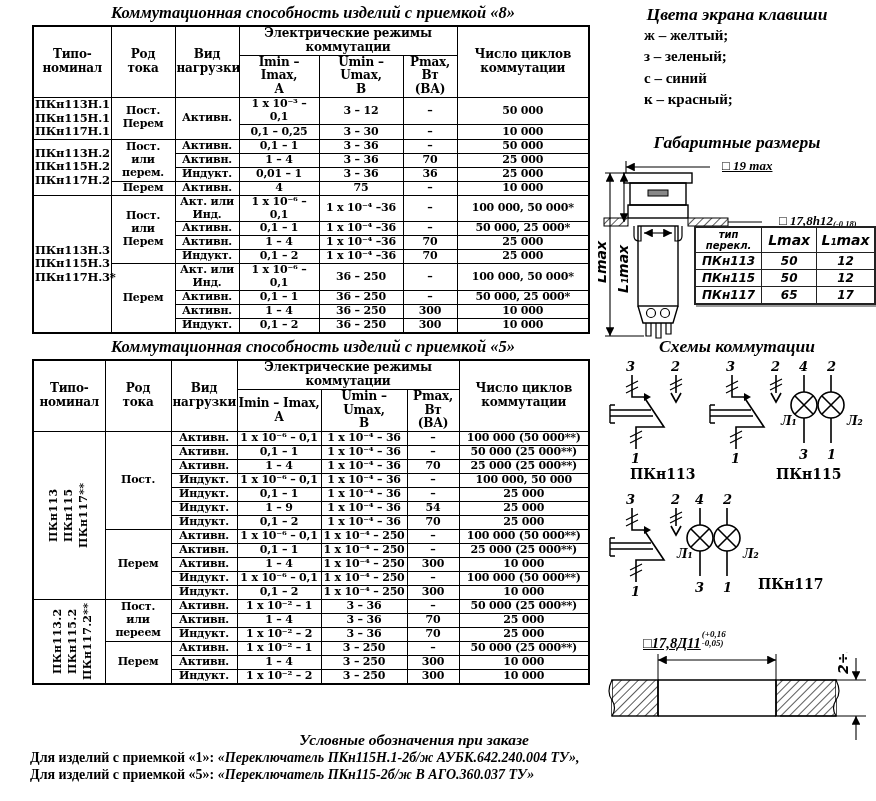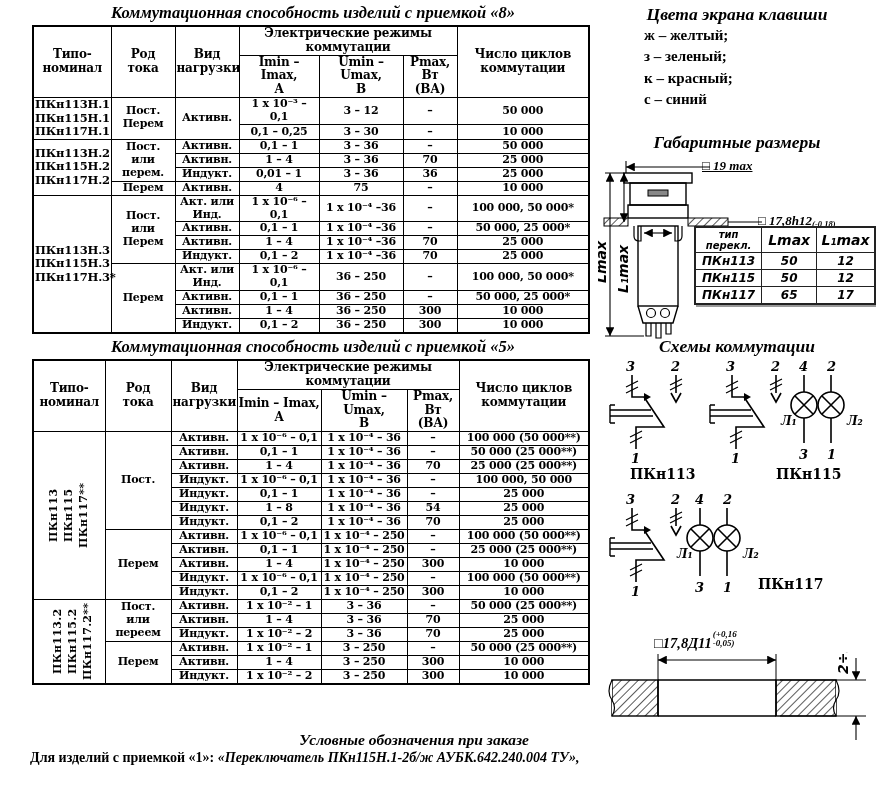--- a/index.html
+++ b/index.html
@@ -22,36 +22,36 @@
   .order-title{font-size:15.5px;font-weight:bold;font-style:italic;text-align:center;margin-bottom:1px;}
   .order-line{font-size:14px;margin-top:1px;}
   .order-prefix{font-weight:bold;}
   .order-value{font-weight:bold;font-style:italic;}
   
   .right-col{position:absolute;left:598px;top:0;width:278px;height:801px;}
   .r-title{font-size:17.5px;font-weight:bold;font-style:italic;text-align:center;}
   .colors{position:absolute;left:0;top:4px;width:278px;}
   .color-item{font-size:15px;font-weight:bold;padding-left:46px;line-height:1.43;}
   .dims{position:absolute;left:0;top:132px;width:278px;}
-  .dim19{position:absolute;left:104px;top:5px;font-size:13px;font-weight:bold;font-style:italic;
+  .dim19{position:absolute;left:124px;top:5px;font-size:13px;font-weight:bold;font-style:italic;
          text-decoration:underline;}
-  .dim178{position:absolute;left:160px;top:60px;font-size:13px;font-weight:bold;font-style:italic;
+  .dim178{position:absolute;left:181px;top:60px;font-size:13px;font-weight:bold;font-style:italic;
           text-decoration:underline;white-space:nowrap;font-family:Liberation Serif, serif;}
   .tolsub{font-size:8.5px;vertical-align:-2px;}
   .dim-table{position:absolute;left:96px;top:94px;border-collapse:collapse;border:2px solid #222;
              box-shadow:2px 2px 0 #999;background:#fff;
              font-family:"DejaVu Sans","Liberation Sans",sans-serif;}
   .dim-table td{border:1.2px solid #222;text-align:center;vertical-align:middle;padding:1px 4px;white-space:pre-line;}
   .dim-table td.dh{font-size:10px;font-style:italic;font-weight:bold;line-height:1.1;width:62px;}
   .dim-table td.dl{font-size:14px;font-weight:bold;font-style:italic;width:50px;}
   .dim-table td.dn{font-size:12px;font-weight:bold;font-style:italic;}
   .dim-table td.dv{font-size:12px;font-weight:bold;font-style:italic;}
   .schem{position:absolute;left:0;top:336px;width:278px;}
   .mount{position:absolute;left:0;top:606px;width:278px;}
-  .mount-label{position:absolute;left:56px;top:24px;font-size:14.5px;font-weight:bold;font-style:italic;white-space:nowrap;}
+  .mount-label{position:absolute;left:45px;top:24px;font-size:14.5px;font-weight:bold;font-style:italic;white-space:nowrap;text-decoration:underline;}
   .stack{display:inline-block;font-size:9px;line-height:1.05;white-space:pre-line;vertical-align:2px;
          font-weight:bold;font-style:italic;margin-left:1px;}
   svg{display:block;}
   svg text{font-family:"DejaVu Serif","Liberation Serif",serif;font-weight:bold;}
   .sch-num{font-size:13px;font-style:italic;}
   .sch-lamp{font-size:12px;font-style:italic;}
   .sch-label{font-size:14px;}
   .svg-rot-label{font-size:14px;font-style:italic;font-family:"DejaVu Sans","Liberation Sans",sans-serif;}
 </style>
 </head>
@@ -304,21 +304,21 @@
           </tr>
           <tr>
             <td>Индукт.</td>
             <td>0,1 – 1</td>
             <td>1 x 10⁻⁴ – 36</td>
             <td>–</td>
             <td>25 000</td>
           </tr>
           <tr>
             <td>Индукт.</td>
-            <td>1 – 8</td>
+            <td>1 – 9</td>
             <td>1 x 10⁻⁴ – 36</td>
             <td>54</td>
             <td>25 000</td>
           </tr>
           <tr>
             <td>Индукт.</td>
             <td>0,1 – 2</td>
             <td>1 x 10⁻⁴ – 36</td>
             <td>70</td>
             <td>25 000</td>
@@ -412,30 +412,34 @@
       </table>
     </div>
 </div>
 
 <div class="order-block">
   <div class="order-title">Условные обозначения при заказе</div>
   <div class="order-line">
     <span class="order-prefix">Для изделий с приемкой «1»:</span>
     <span class="order-value">«Переключатель ПКн115Н.1-2б/ж  АУБК.642.240.004 ТУ»,</span>
   </div>
+  <div class="order-line">
+    <span class="order-prefix">Для изделий с приемкой «5»:</span>
+    <span class="order-value">«Переключатель ПКн115-2б/ж В АГО.360.037 ТУ»</span>
+  </div>
 </div>
 
 <div class="right-col">
 
   <div class="colors">
     <div class="r-title">Цвета экрана клавиши</div>
     <div class="color-item">ж – желтый;</div>
     <div class="color-item">з – зеленый;</div>
+    <div class="color-item">с – синий</div>
     <div class="color-item">к – красный;</div>
-    <div class="color-item">с – синий</div>
   </div>
 
   <div class="dims">
     <div class="r-title">Габаритные размеры</div>
     <div style="position:relative;height:215px;">
       <div class="dim19">□ 19 max</div>
       <div class="dim178">
         <span>□ 17,8h12</span><span class="tolsub">(-0,18)</span>
       </div>
       <svg width="200" height="215" viewBox="0 0 200 215">

